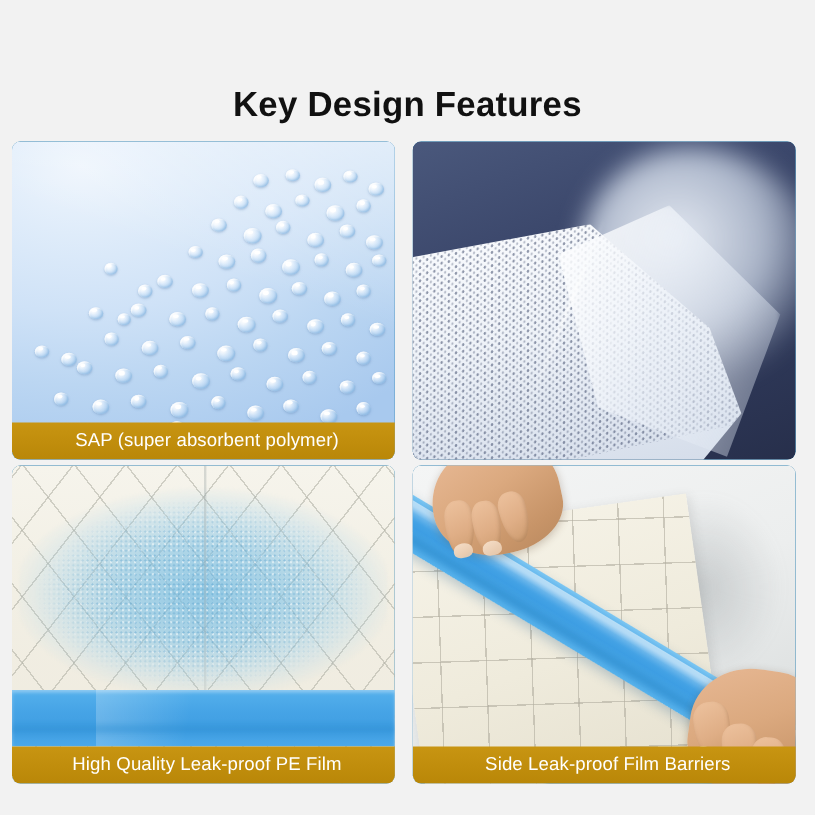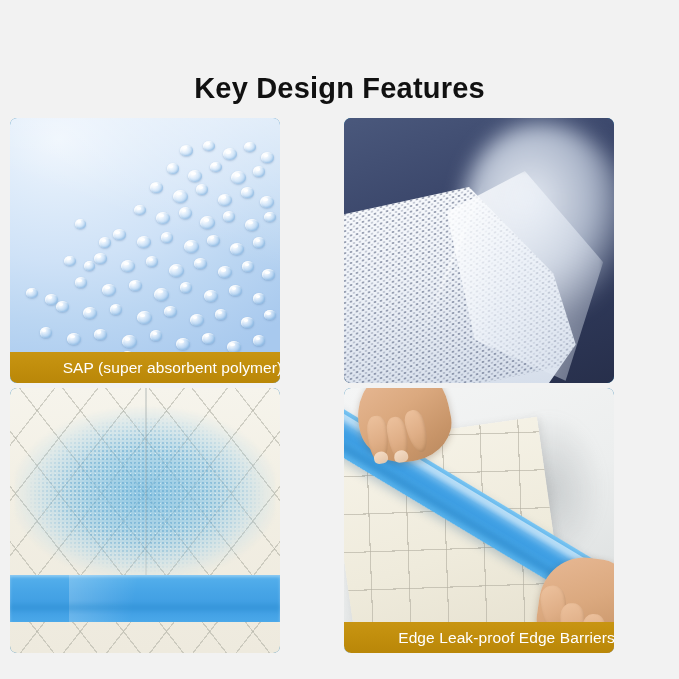--- a/index.html
+++ b/index.html
@@ -43,21 +43,21 @@
     left: 10px;
     width: 659px;
     display: grid;
     grid-template-columns: 325px 325px;
     grid-template-rows: 265px 265px;
     column-gap: 9px;
     row-gap: 5px;
   }
   .cell {
     position: relative;
-    width: 270px;
+    width: 319px;
     height: 265px;
     border-radius: 7px;
     overflow: hidden;
     background: #0369a1;
   }
   .photo {
     position: absolute;
     inset: 0;
     overflow: hidden;
   }
@@ -473,20 +473,21 @@
 
     <div class="cell">
       <div class="photo">
         <div class="pe-bg"></div>
         <div class="quilt"></div>
         <div class="pe-blue-wash"></div>
         <div class="pe-speckle"></div>
         <div class="pe-crease"></div>
         <div class="pe-strip"></div>
       </div>
+      <div class="caption">High Quality Leak-proof PE Film</div>
     </div>
 
     <div class="cell">
       <div class="photo">
         <div class="eb-bg"></div>
         <div class="eb-shadow"></div>
         <div class="eb-pad">
           <div class="eb-pad-quilt"></div>
         </div>
         <div class="eb-barrier">
@@ -502,17 +503,17 @@
         </div>
 
         <div class="hand hand-br">
           <div class="finger" style="left:4%;top:30%;width:26%;height:46%;transform:rotate(-16deg);"></div>
           <div class="finger" style="left:26%;top:44%;width:25%;height:44%;transform:rotate(-10deg);"></div>
           <div class="finger" style="left:48%;top:52%;width:24%;height:40%;transform:rotate(-4deg);"></div>
           <div class="nail" style="left:6%;top:66%;width:16%;height:13%;"></div>
           <div class="nail" style="left:29%;top:78%;width:16%;height:12%;"></div>
         </div>
       </div>
-      <div class="caption">Edge Leak-proof Edge Barriers</div>
+      <div class="caption">Side Leak-proof Film Barriers</div>
     </div>
 
   </div>
 </div>
 
 </body></html>

